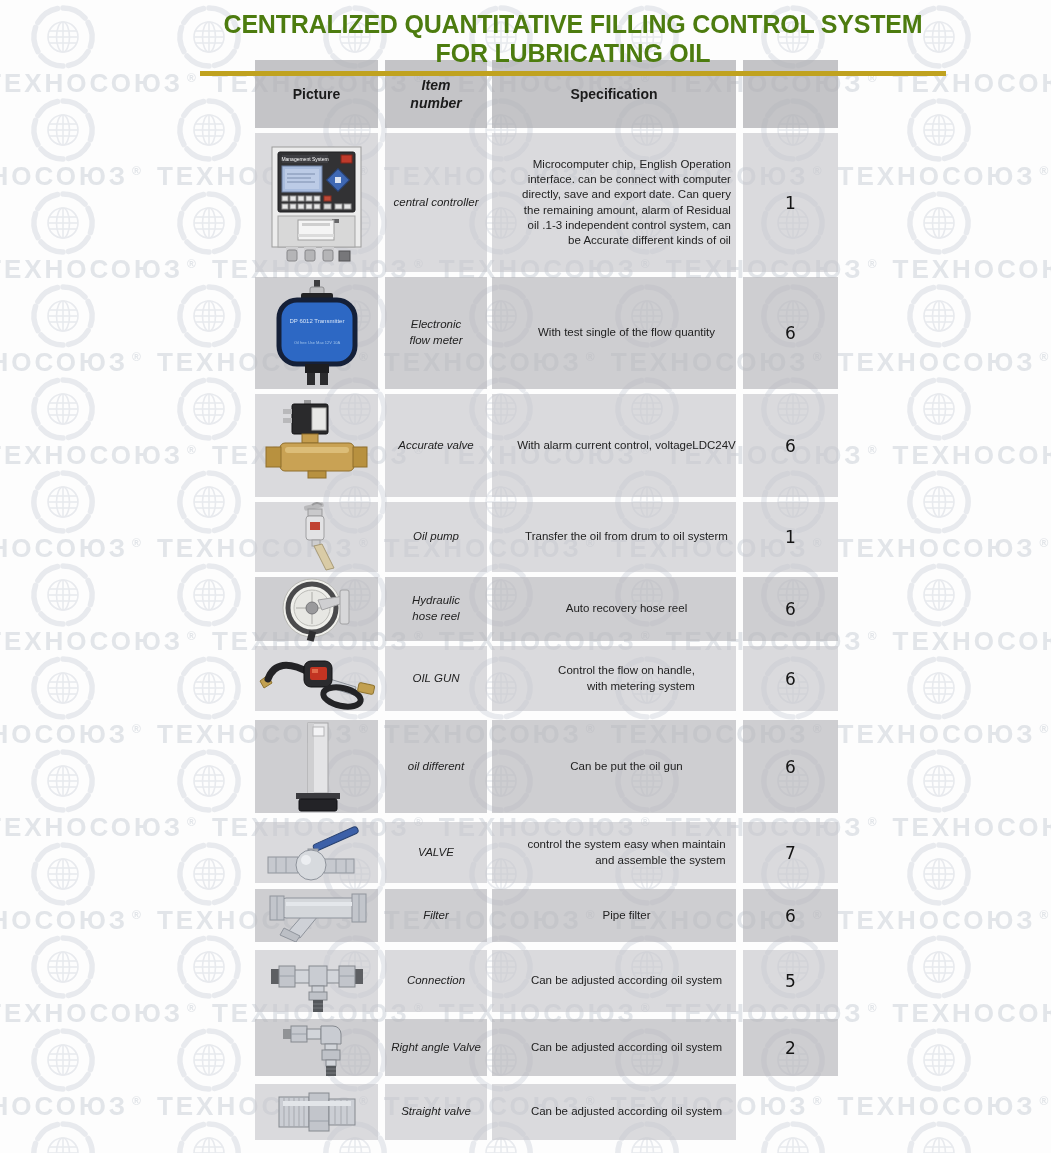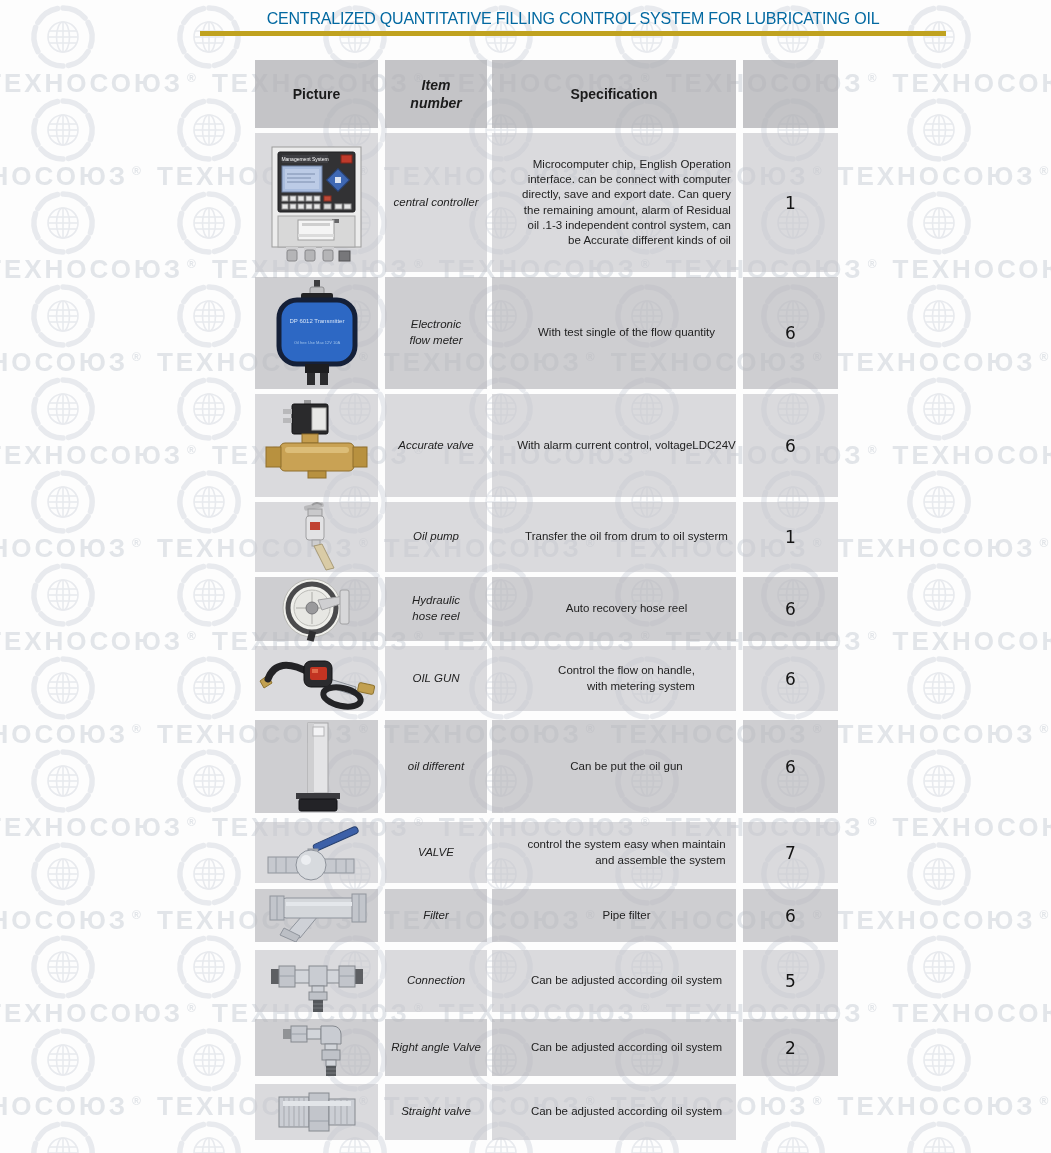--- a/index.html
+++ b/index.html
@@ -7,21 +7,21 @@
   #page{position:relative;width:1051px;height:1153px;overflow:hidden;}
 
   
   #watermark{position:absolute;inset:0;z-index:0;pointer-events:none;overflow:hidden;}
   .wm-row{position:absolute;white-space:nowrap;font-weight:700;font-size:26px;letter-spacing:3px;}
   .wm-reg{font-size:12px;vertical-align:super;margin:0 16px 0 4px;letter-spacing:0;}
   .wm-globe{position:absolute;width:80px;height:80px;}
 
   
   #title-wrap{position:absolute;left:200px;top:10px;width:746px;z-index:2;text-align:center;}
-  #page-title{font-size:16px;font-weight:400;color:#0369a1;letter-spacing:-0.2px;}
+  #page-title{font-size:25px;font-weight:700;color:#4d7c0f;letter-spacing:-0.2px;}
   #title-underline{height:5px;margin-top:3px;background:#c0a21f;}
 
   
   #table{position:absolute;left:255px;top:60px;width:617px;z-index:1;}
   .trow{display:flex;margin-bottom:5px;}
   .cell{display:flex;align-items:center;justify-content:center;text-align:center;}
   .c1{width:123px;}
   .c2{width:102px;margin-left:7px;font-style:italic;}
   .c3{width:244px;margin-left:5px;}
   .c4{width:95px;margin-left:7px;}

